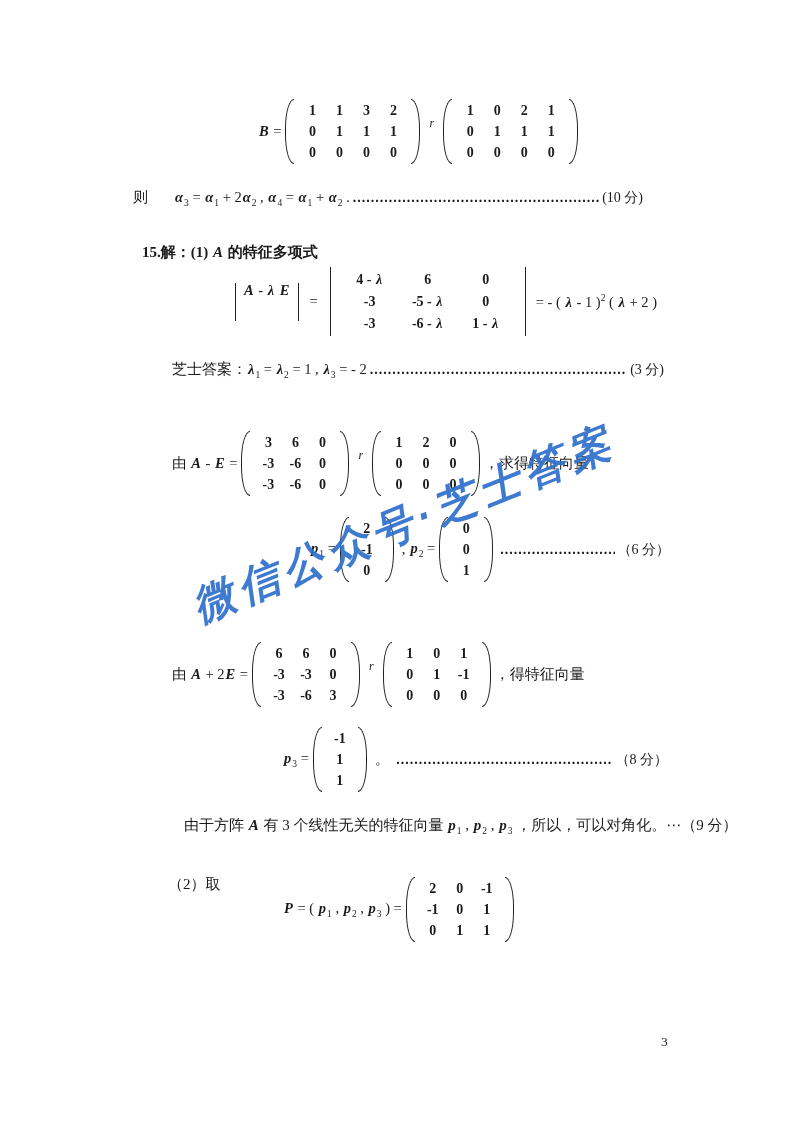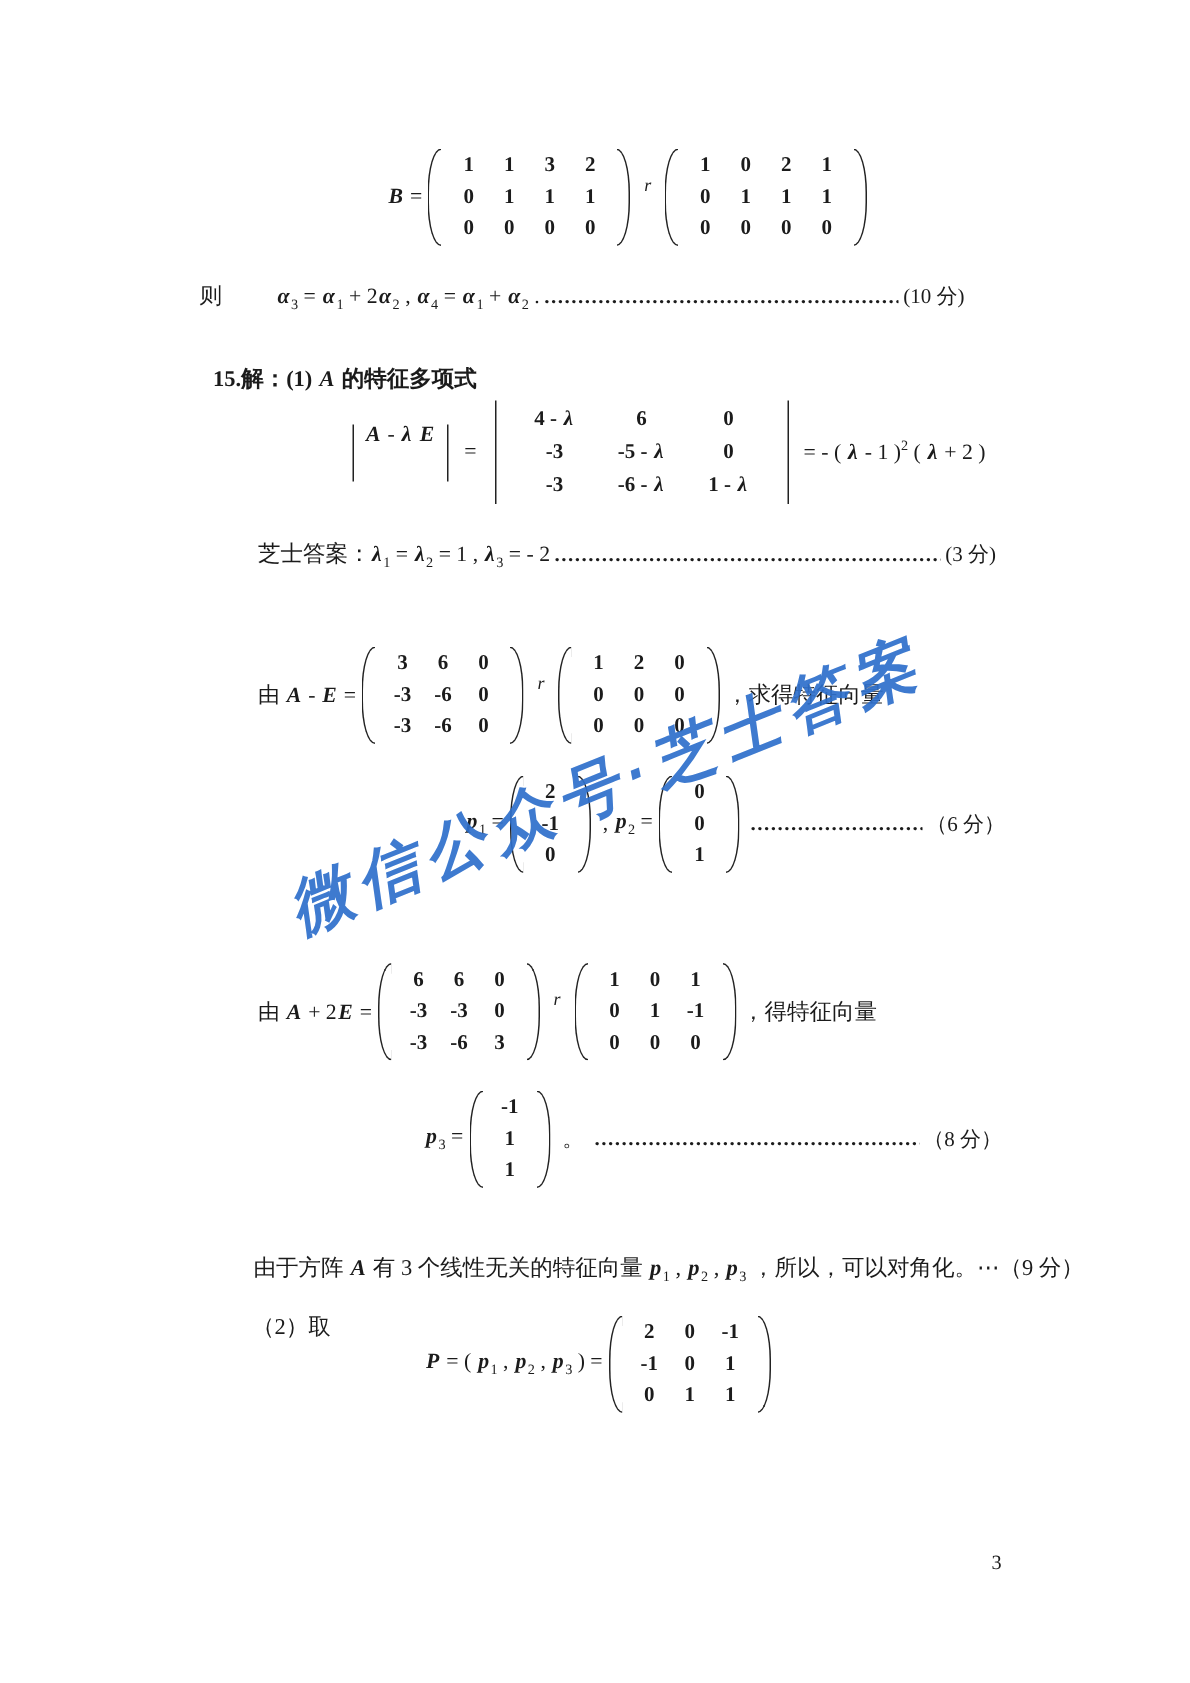--- a/index.html
+++ b/index.html
@@ -94,21 +94,21 @@
             <span class="mcell">0</span>
             <span class="mcell">0</span>
           </span>
         </span>
       <span class="paren r"></span>
     </span>
   </div>
 
   <div class="line" style="left:133px;top:188px;width:510px;">
     <span class="label">则</span>
-    <span class="formula" style="margin-left:36px;"><i class="v">α</i><sub>3</sub> = <i class="v">α</i><sub>1</sub> + 2<i class="v">α</i><sub>2</sub> , <i class="v">α</i><sub>4</sub> = <i class="v">α</i><sub>1</sub> + <i class="v">α</i><sub>2</sub> .</span>
+    <span class="formula" style="margin-left:26px;"><i class="v">α</i><sub>3</sub> = <i class="v">α</i><sub>1</sub> + 2<i class="v">α</i><sub>2</sub> , <i class="v">α</i><sub>4</sub> = <i class="v">α</i><sub>1</sub> + <i class="v">α</i><sub>2</sub> .</span>
     <span class="dots">......................................................................</span>
     <span class="score">(10 分)</span>
   </div>
 
   <div class="line" style="left:142px;top:243px;font-weight:600;">
     <span>15.解：(1) <i class="v">A</i> 的特征多项式</span>
   </div>
 
   <div class="mline" style="left:230px;top:266px;">
     <span class="lhsdet">
@@ -299,21 +299,21 @@
             <span class="mcell">1</span>
           </span>
         </span>
       <span class="paren r"></span>
     </span>
     <span class="vsep">。</span>
     <span class="dots">......................................................................</span>
     <span class="score">（8 分）</span>
   </div>
 
-  <div class="line" style="left:169px;top:816px;margin-top:20px;">
+  <div class="line" style="left:184px;top:816px;">
     <span>由于方阵 <i class="v">A</i> 有 3 个线性无关的特征向量 <i class="v">p</i><sub>1</sub> , <i class="v">p</i><sub>2</sub> , <i class="v">p</i><sub>3</sub> ，所以，可以对角化。⋯（9 分）</span>
   </div>
 
   <div class="line" style="left:168px;top:851px;margin-top:24px;">
     <span>（2）取</span>
   </div>
 
   <div class="mline" style="left:283px;top:876px;">
     <span class="formula"><i class="v">P</i> = ( <i class="v">p</i><sub>1</sub> , <i class="v">p</i><sub>2</sub> , <i class="v">p</i><sub>3</sub> ) =</span>
     <span class="matrix">

